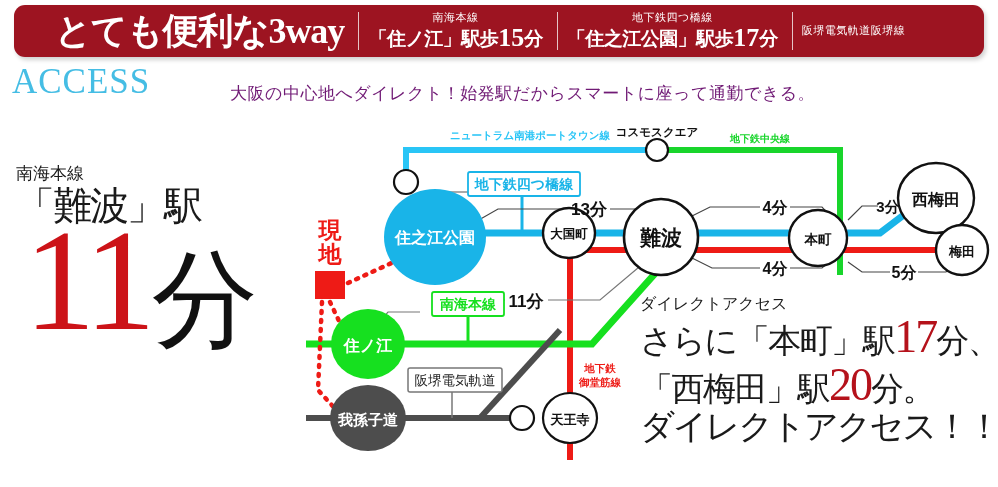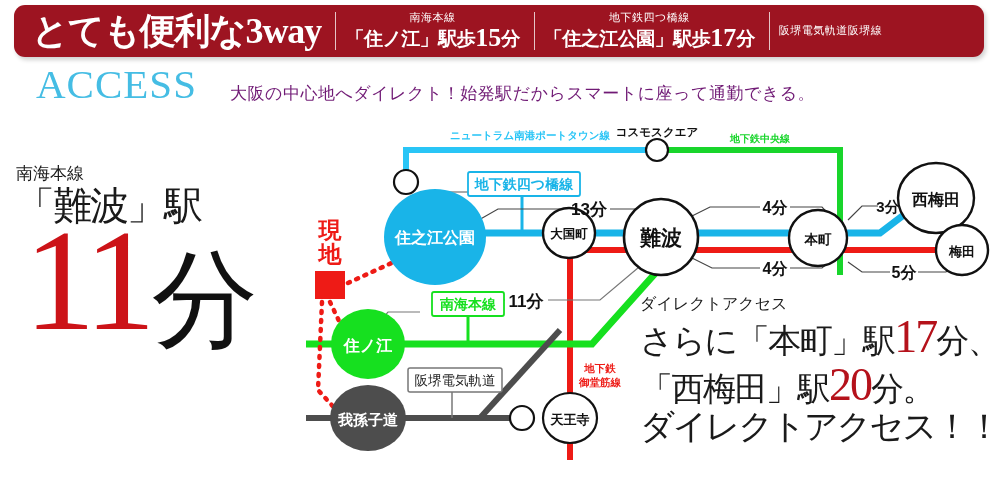--- a/index.html
+++ b/index.html
@@ -4,35 +4,35 @@
 <style>
   html,body{margin:0;padding:0;background:#ffffff;}
   body{width:998px;height:487px;position:relative;overflow:hidden;
        font-family:"Liberation Serif","DejaVu Serif",serif;color:#1a1a1a;}
 
   
   #header-band{position:absolute;left:14px;top:5px;width:970px;height:52px;
       background:#9d1421;border-radius:11px;
       box-shadow:2px 3px 4px rgba(0,0,0,.18);}
   #header-band .band-inner{display:flex;align-items:center;height:100%;
-      color:#ffffff;padding-left:18px;box-sizing:border-box;}
+      color:#ffffff;padding-left:18px;box-sizing:border-box;margin-left:23px;}
   #headline-3way{font-size:36px;font-weight:bold;letter-spacing:-1px;
       white-space:nowrap;line-height:1;}
   .hdr-sep{width:1px;height:38px;background:rgba(255,255,255,.75);
       margin:0 9px 0 14px;flex:none;}
   .hdr-block{display:flex;flex-direction:column;justify-content:center;
       white-space:nowrap;}
   .hdr-line{font-size:11px;text-align:center;letter-spacing:.5px;line-height:1.1;
       margin-bottom:1px;}
   .hdr-main{font-size:19px;font-weight:bold;line-height:1;letter-spacing:-.5px;text-align:right;}
   .hdr-main .num{font-size:26px;font-family:"Liberation Serif",serif;
       vertical-align:-1px;letter-spacing:0;}
 
   
-  #access-word{position:absolute;left:36px;top:64px;font-size:41px;
+  #access-word{position:absolute;left:12px;top:64px;font-size:35px;
       color:#45bde4;letter-spacing:1px;line-height:1;
       font-family:"Liberation Serif","DejaVu Serif",serif;}
   #access-sub{position:absolute;left:230px;top:82px;font-size:17px;
       color:#701a75;letter-spacing:.5px;white-space:nowrap;}
 
   
   #left-copy{position:absolute;left:16px;top:165px;width:290px;}
   .lc-small{font-size:17px;letter-spacing:0px;line-height:1;margin-bottom:4px;}
   .lc-mid{font-size:31px;letter-spacing:-1px;line-height:1.05;margin-bottom:2px;
       white-space:nowrap;}

